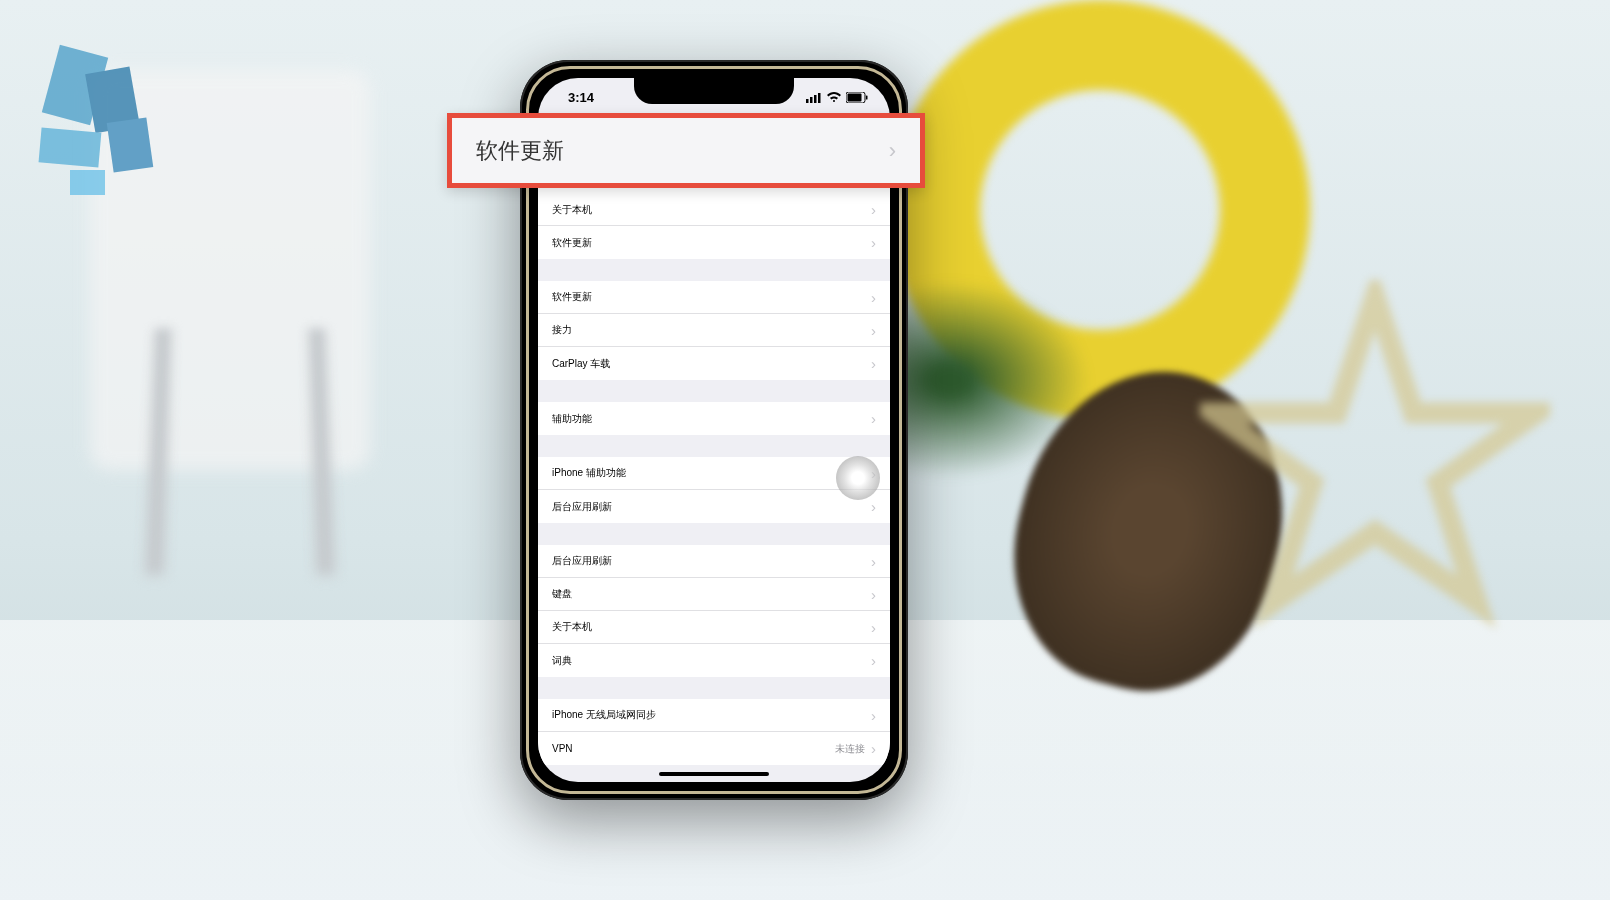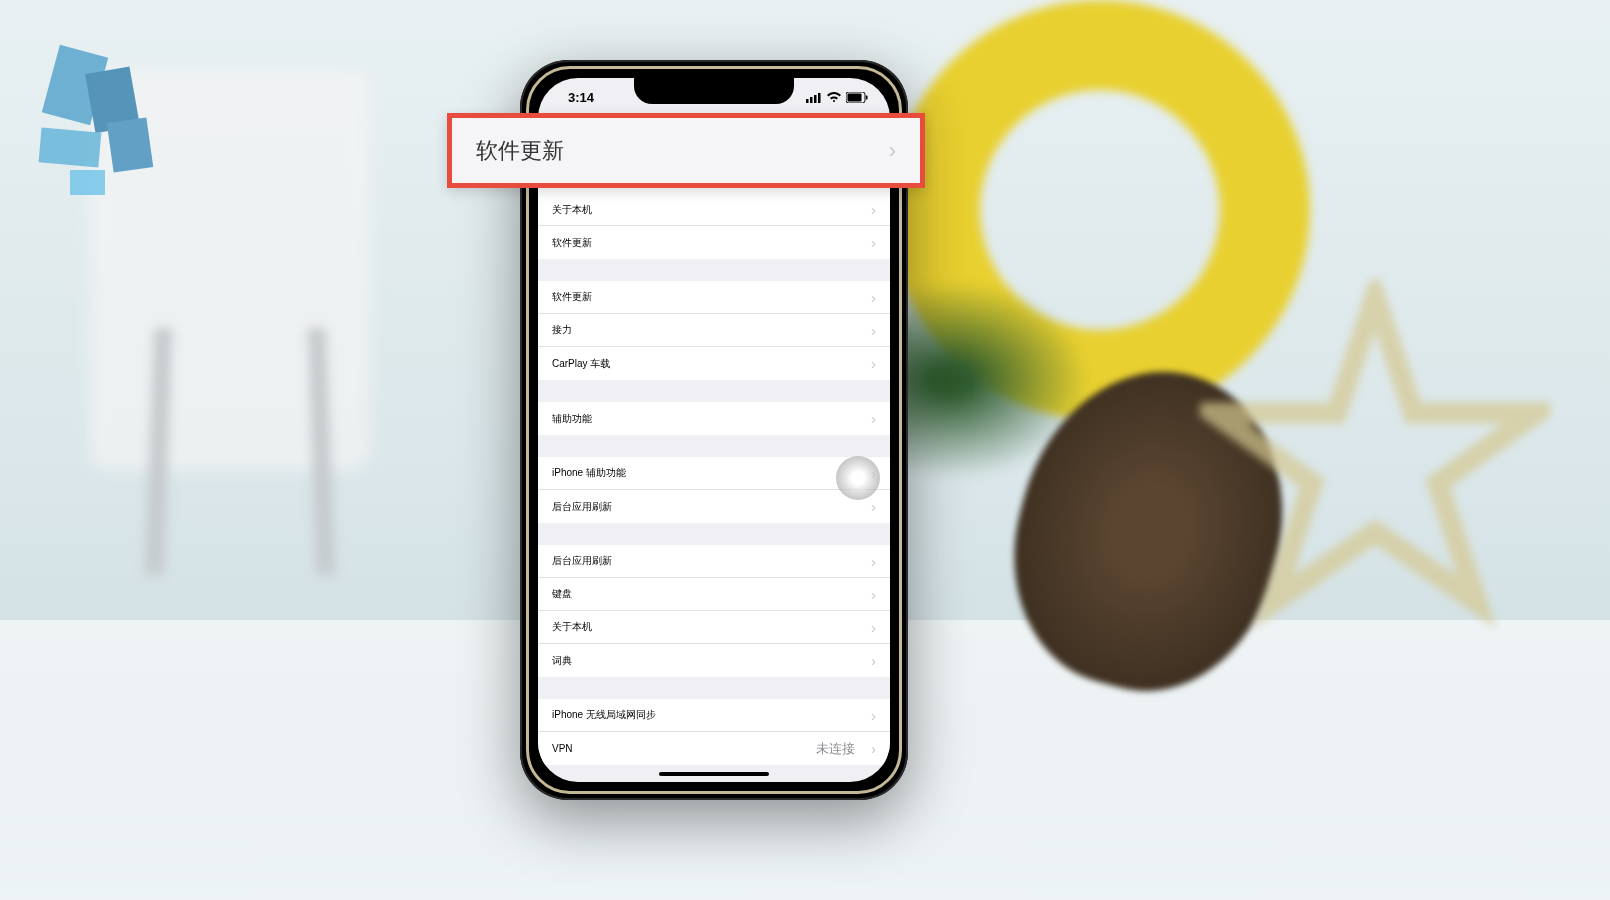--- a/index.html
+++ b/index.html
@@ -185,23 +185,23 @@
     }
     .settings-row:last-child {
       border-bottom: none;
     }
     .row-label {
       font-size: 10px;
       color: #000;
       font-weight: 400;
     }
     .row-value {
-      font-size: 13px;
+      font-size: 10px;
       color: #8e8e93;
-      margin-right: 16px;
+      margin-right: 6px;
     }
     .row-right {
       display: flex;
       align-items: center;
     }
     .chevron {
       color: #c7c7cc;
       font-size: 15px;
       line-height: 1;
     }

